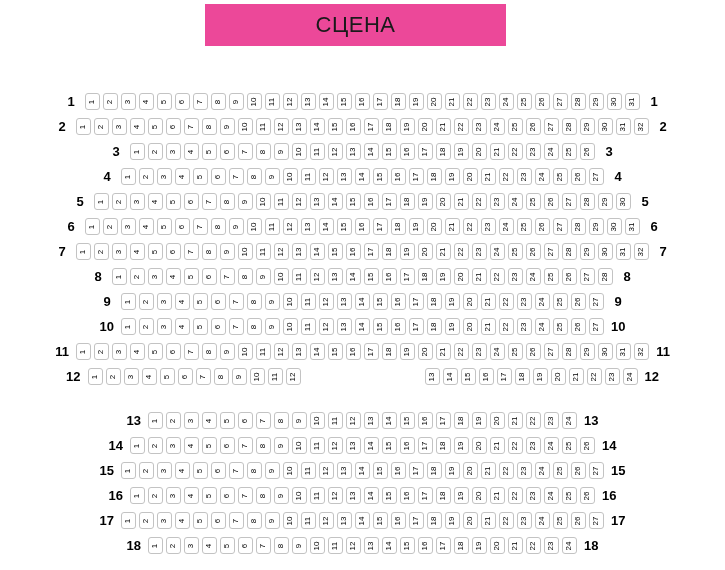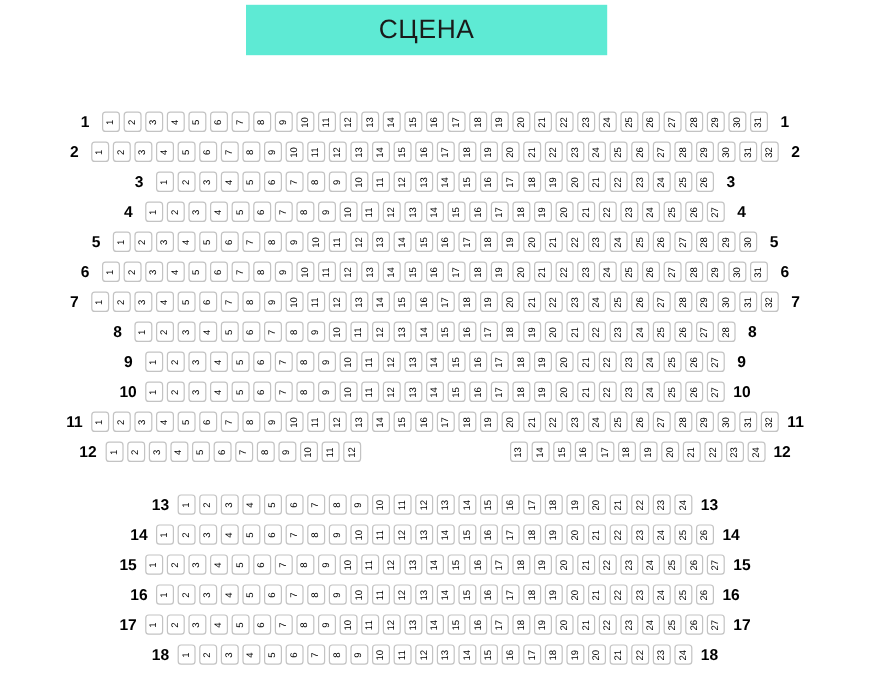--- a/index.html
+++ b/index.html
@@ -6,21 +6,21 @@
   html, body {
     width: 725px; height: 570px;
     background: #ffffff;
     font-family: "Liberation Sans", sans-serif;
     overflow: hidden;
   }
   .stage {
     position: absolute;
     left: 205px; top: 4px;
     width: 301px; height: 42px;
-    background: #5eead4;
+    background: #ec4899;
     display: flex; align-items: center; justify-content: center;
   }
   .stage-label {
     font-size: 22px;
     color: #1a1a1a;
     letter-spacing: 0.5px;
   }
   .hall {
     position: absolute;
     left: 0; top: 93px;

